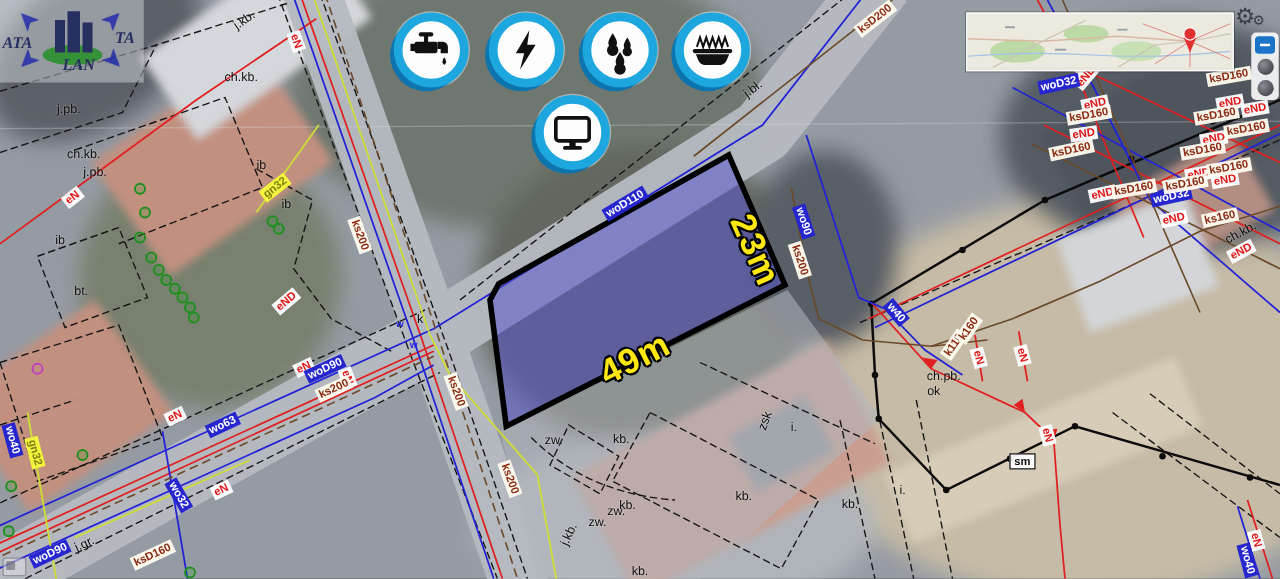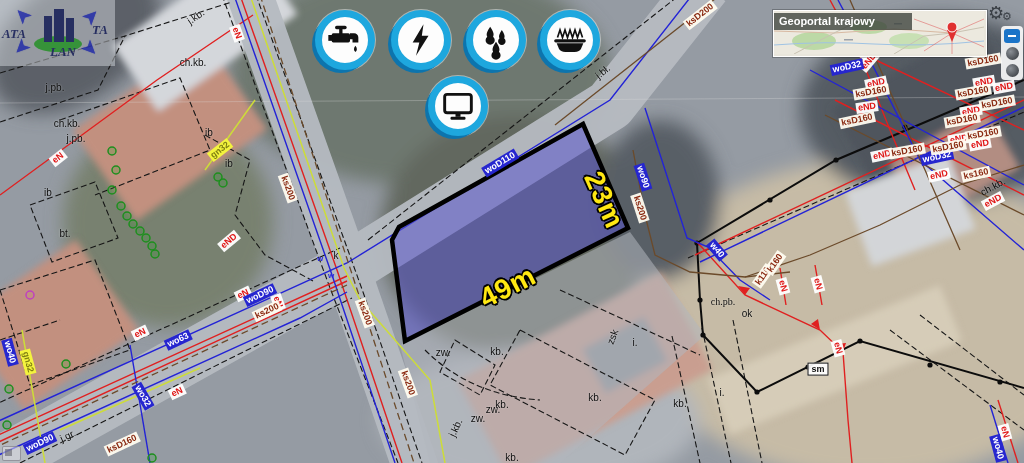--- a/index.html
+++ b/index.html
@@ -236,21 +236,21 @@
       <span class="mlbl s-p" style="left: 478px; top: 419px; --r: 0deg;">zw.</span>
       <span class="mlbl s-p" style="left: 493px; top: 410px; --r: 0deg;">zw.</span>
       <span class="mlbl s-p" style="left: 502px; top: 405px; --r: 0deg;">kb.</span>
       <span class="mlbl s-p" style="left: 456px; top: 428px; --r: -65deg;">j.kb.</span>
       <span class="mlbl s-p" style="left: 512px; top: 458px; --r: 0deg;">kb.</span>
       <span class="mlbl s-p" style="left: 595px; top: 398px; --r: 0deg;">kb.</span>
       <span class="mlbl s-p" style="left: 680px; top: 404px; --r: 0deg;">kb.</span>
       <span class="mlbl s-p" style="left: 635px; top: 343px; --r: 0deg;">i.</span>
       <span class="mlbl s-p" style="left: 722px; top: 393px; --r: 0deg;">i.</span>
       <span class="mlbl s-p" style="left: 613px; top: 337px; --r: -70deg;">zsk</span>
-      <span class="mlbl s-p" style="left: 723px; top: 302px; font-family: Liberation Serif, serif; --r: 0deg;">ch.pb.</span>
+      <span class="mlbl s-p" style="left: 755px; top: 302px; --r: 0deg;">ch.pb.</span>
       <span class="mlbl s-p" style="left: 747px; top: 314px; --r: 0deg;">ok</span>
       <span class="mlbl s-p" style="left: 993px; top: 187px; --r: -28deg;">ch.kb.</span>
       <span class="mlbl s-p" style="left: 68px; top: 436px; --r: -25deg;">j.gr.</span>
       <span class="mlbl s-sm" style="left: 818px; top: 369px; text-align: center; --r: 0deg;">sm</span>
       <span class="mlbl s-dim" style="left: 604px; top: 200px; --r: 66deg;">23m</span>
       <span class="mlbl s-dim" style="left: 508px; top: 287px; --r: -27deg;">49m</span>
       <span class="mlbl s-e" style="left: 58px; top: 158px; --r: -38deg;">eN</span>
       <span class="mlbl s-e" style="left: 229px; top: 241px; --r: -40deg;">eND</span>
       <span class="mlbl s-e" style="left: 243px; top: 294px; --r: -25deg;">eN</span>
       <span class="mlbl s-e" style="left: 278px; top: 302px; --r: 70deg;">eN</span>
@@ -372,21 +372,20 @@
         <path d="M178,22 L140,8 M178,22 L150,40 M178,22 L210,8 M178,22 L210,36 M178,22 L178,43"></path>
       </g>
       <rect x="30" y="10" width="8" height="1.5" fill="#9aa0a8"></rect>
       <rect x="70" y="28" width="9" height="1.5" fill="#9aa0a8"></rect>
       <rect x="120" y="12" width="8" height="1.5" fill="#9aa0a8"></rect>
       <g>
         <path d="M178,31 L173,19 L183,19 Z" fill="#e03030"></path>
         <circle cx="178" cy="16" r="5" fill="#e03030" stroke="#fff" stroke-width="1"></circle>
       </g>
     </svg>
-    <div class="band">Geoportal krajowy</div>
   </div>
 
   <div id="gear-btn">
     <span class="g1">⚙</span>
     <span class="g2">⚙</span>
   </div>
   <div id="ctrl-strip">
     <div class="bluebtn">
         <i></i>
       </div>

